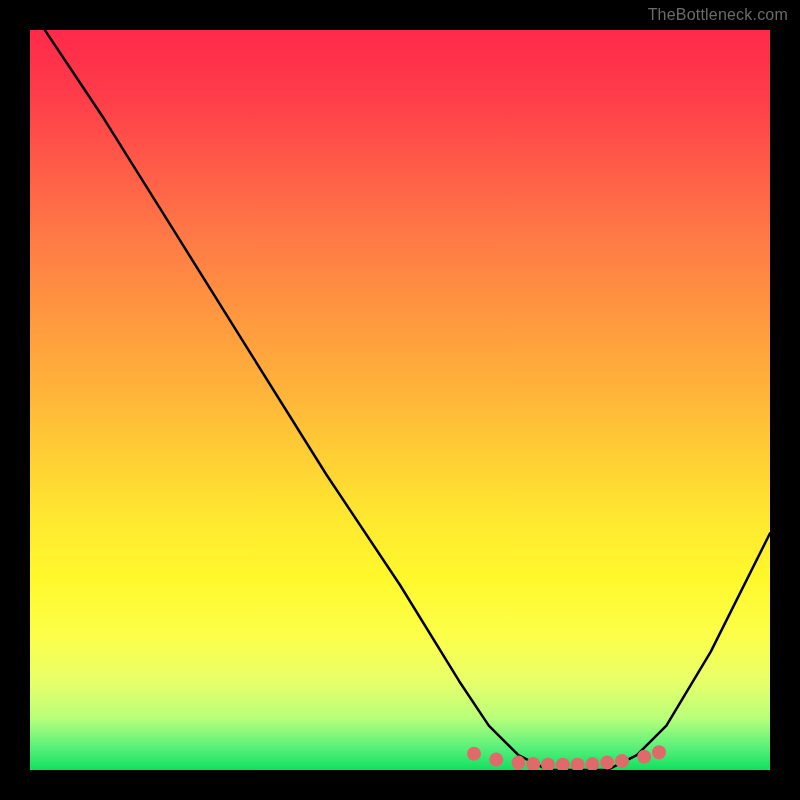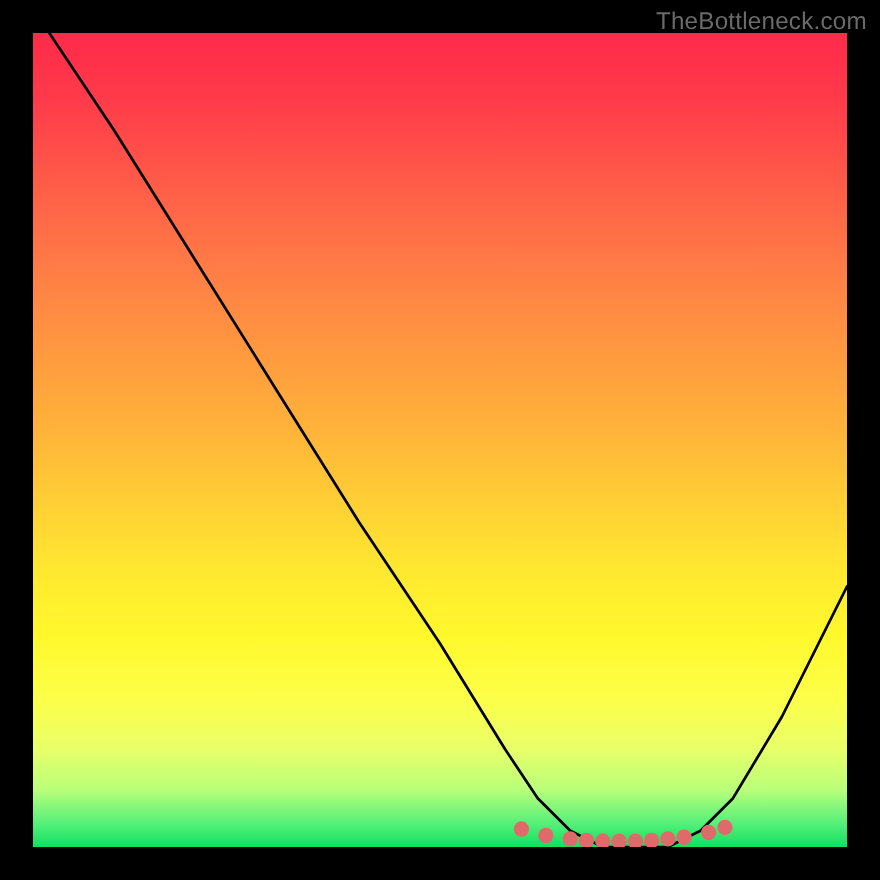--- a/index.html
+++ b/index.html
@@ -9,21 +9,21 @@
     background: #000;
     position: relative;
     font-family: Arial, sans-serif;
     overflow: hidden;
   }
   .watermark {
     position: absolute;
     top: 6px;
     right: 12px;
     color: #6a6a6a;
-    font-size: 22px;
+    font-size: 16px;
     font-weight: 500;
     z-index: 10;
     letter-spacing: 0.2px;
     margin-left: 35px;
   }
   .plot-area {
     position: absolute;
     left: 30px;
     top: 30px;
     width: 740px;

